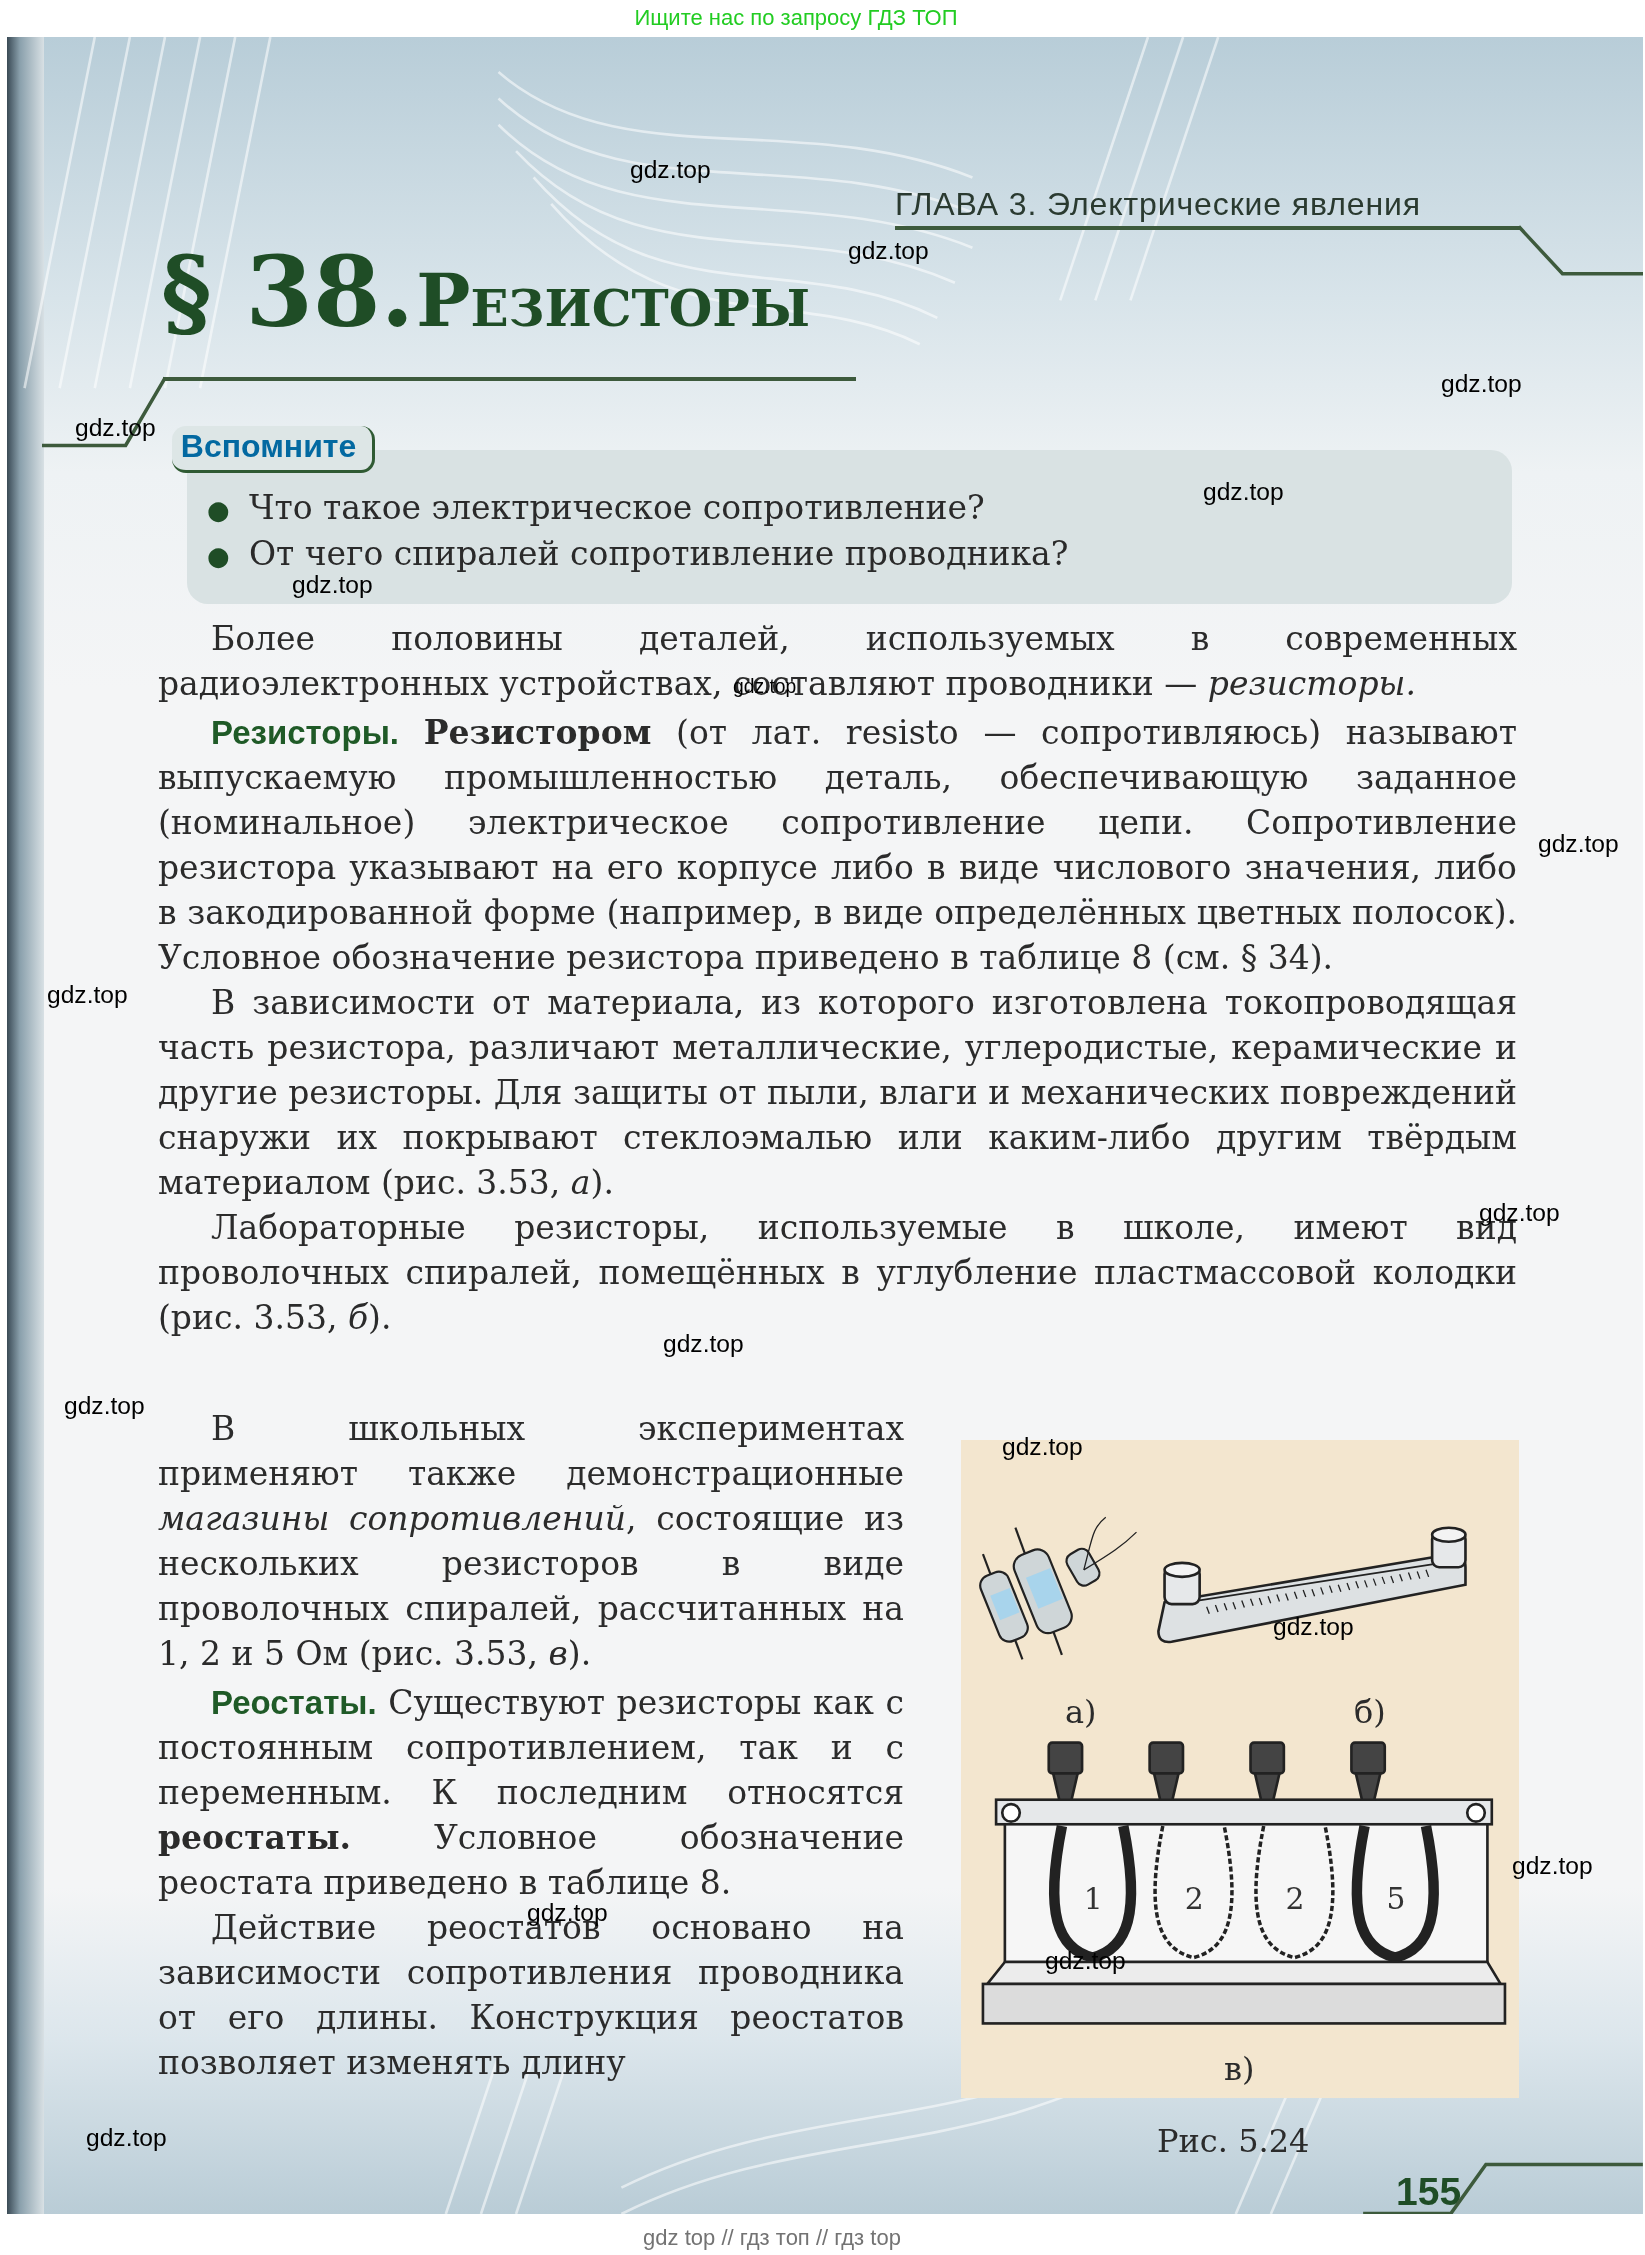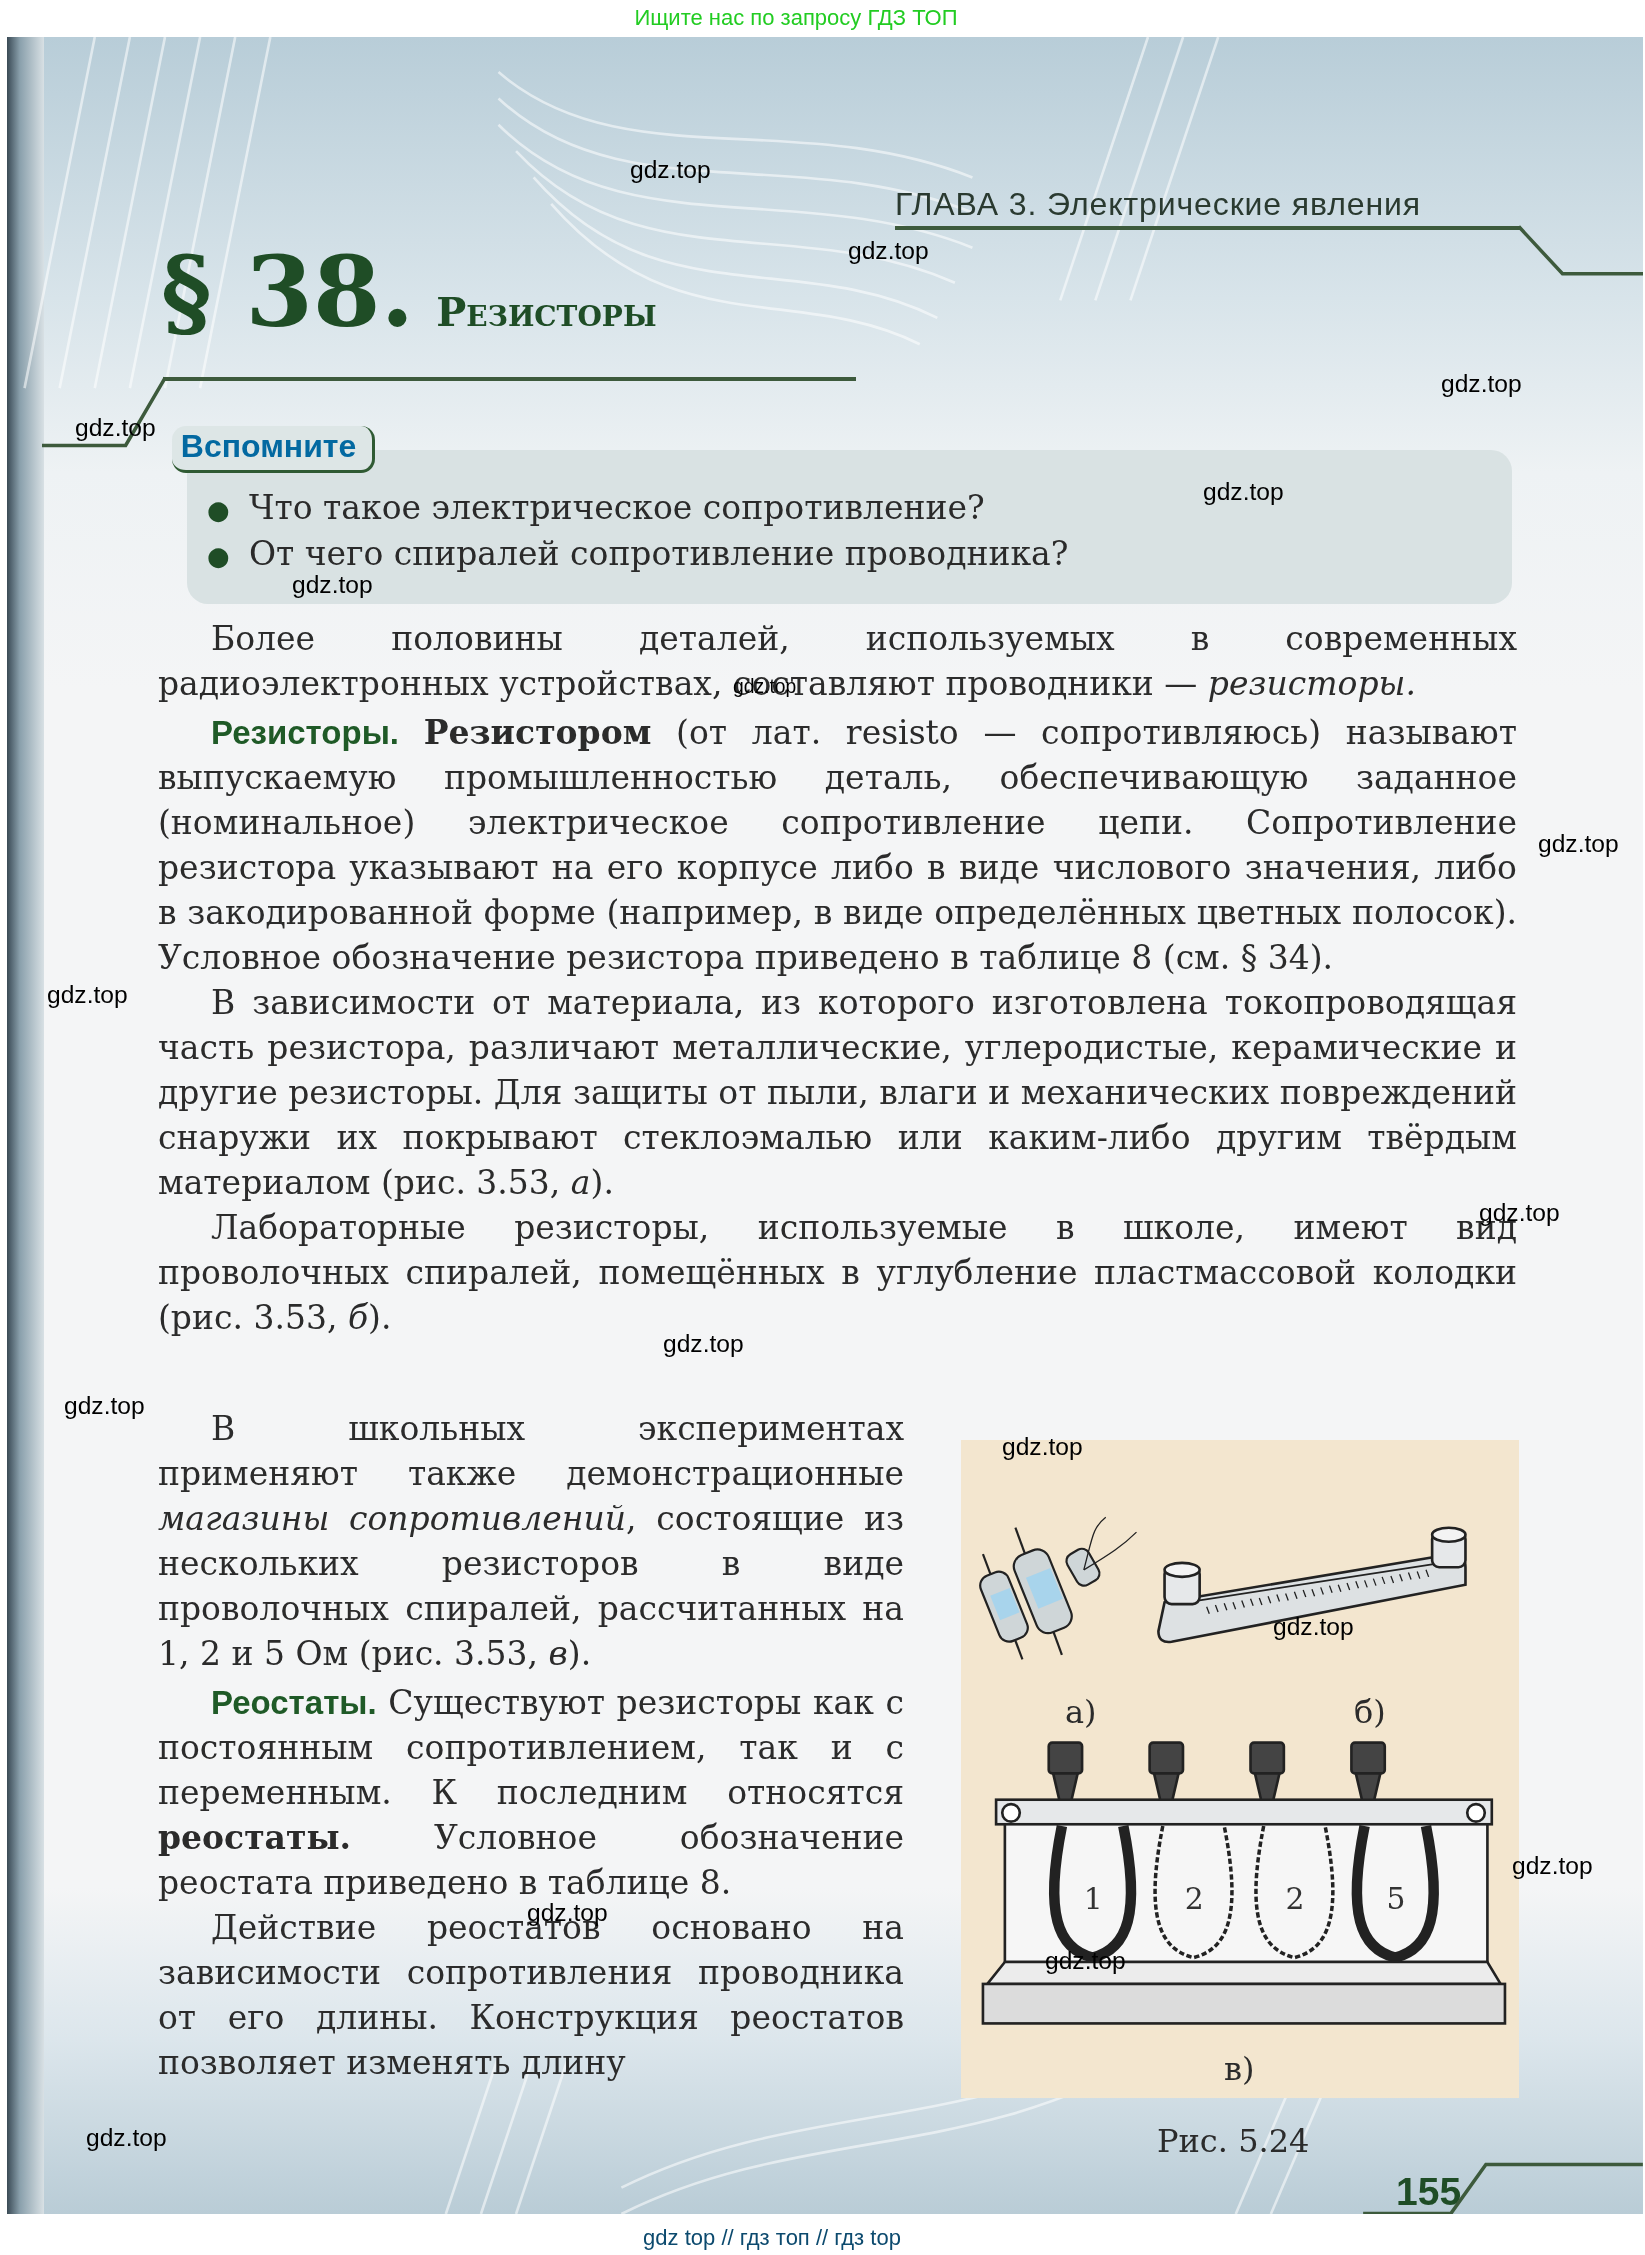--- a/index.html
+++ b/index.html
@@ -10,21 +10,21 @@
     color:#2a2a2a;
   }
   .top-banner {
     position:absolute; left:0; top:0; width:1592px; height:35px;
     text-align:center; font-family:"Liberation Sans", sans-serif;
     font-size:22px; color:#22cc22; line-height:35px;
   }
   .bottom-banner {
     position:absolute; left:0; top:2221px; width:1544px; height:34px;
     text-align:center; font-family:"Liberation Sans", sans-serif;
-    font-size:22px; color:#0c4a6e; line-height:34px;
+    font-size:22px; color:#737373; line-height:34px;
   }
   .page {
     position:absolute; left:7px; top:37px; width:1636px; height:2177px;
     background:linear-gradient(180deg,#b8cdd8 0%,#d8e4ea 12%,#eef2f4 20%,#f4f5f6 30%,#f4f5f6 85%,#dce6ec 92%,#b9ccd6 100%);
     overflow:hidden;
   }
   .spine {
     position:absolute; left:0; top:0; width:37px; height:100%;
     background:linear-gradient(90deg,#3a4a55 0%,#8aa0ac 35%,#d8e0e4 100%);
   }
@@ -38,21 +38,21 @@
   }
   .chapter-rule {
     position:absolute; left:888px; top:189px; width:625px; height:3.5px; background:#3d5a3c;
   }
   .section-title {
     position:absolute; left:154px; top:198px; color:#1f4d26;
     font-family:"DejaVu Serif", serif; font-weight:bold;
     white-space:nowrap;
   }
   .section-title .num { font-size:97px; }
-  .section-title .name { font-size:40px; font-variant:small-caps; margin-left:22px; }
+  .section-title .name { font-size:72px; font-variant:small-caps; margin-left:2px; }
   .title-rule {
     position:absolute; left:156px; top:340px; width:693px; height:3.5px; background:#3d5a3c;
   }
   .remember-box {
     position:absolute; left:180px; top:413px; width:1325px; height:154px;
     background:#d9e2e3; border-radius:21px;
   }
   .remember-tag {
     position:absolute; left:165px; top:389px; padding:1.8px 16px 5.3px 8.8px;
     background:#dde6e6; border-radius:14px;

